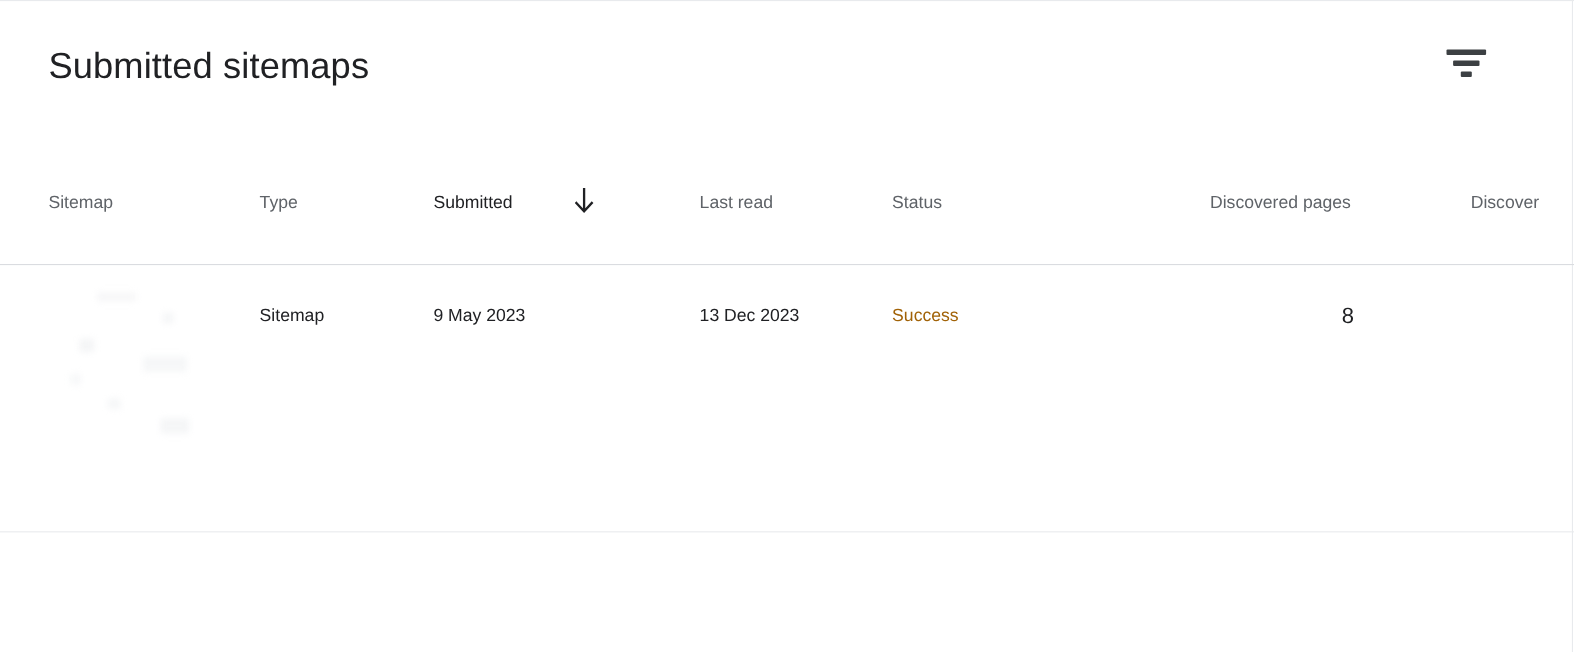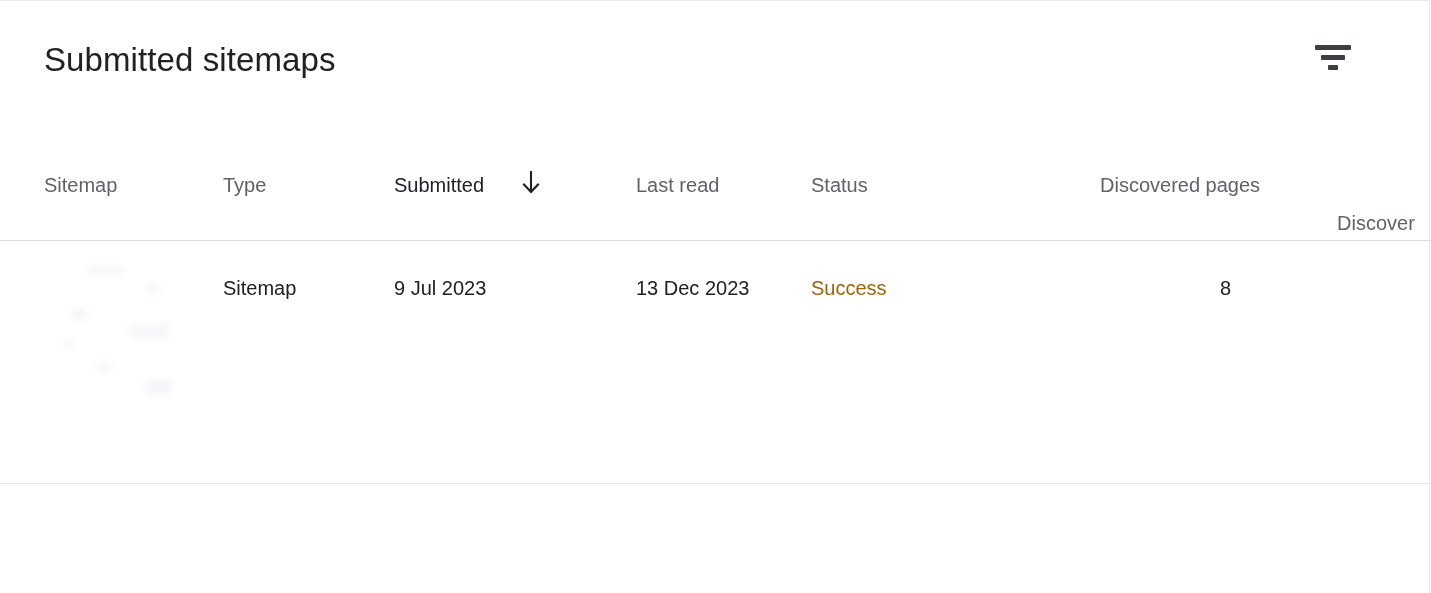--- a/index.html
+++ b/index.html
@@ -98,21 +98,21 @@
     position: absolute;
     left: 0;
     top: 483px;
     width: 1431px;
     height: 1px;
     background: #e8eaed;
   }
 
   .cell {
     position: absolute;
-    font-size: 20px;
+    font-size: 16px;
     line-height: 24px;
     white-space: nowrap;
   }
   .th {
     top: 173px;
     color: #5f6368;
     font-weight: 400;
   }
   .th.sorted {
     color: #202124;
@@ -122,26 +122,26 @@
     top: 276px;
     color: #202124;
     font-weight: 400;
   }
   .td.status-success {
     color: #a16207;
   }
 
   
   .c-sitemap   { left: 44px; }
-  .c-type      { left: 223px; text-align: right; }
+  .c-type      { left: 236px; text-align: right; }
   .c-submitted { left: 394px; }
   .c-lastread  { left: 636px; }
   .c-status    { left: 811px; text-align: right; }
   .c-pages     { left: 1100px; }
-  .c-videos    { left: 1337px; margin-top: 38px; }
+  .c-videos    { left: 1337px; }
 
   
   .num-cell {
     position: absolute;
     top: 276px;
     left: 1041px;
     width: 190px;
     text-align: right;
     font-size: 20px;
     line-height: 24px;
@@ -244,21 +244,21 @@
           <i class="r2"></i>
           <i class="r3"></i>
           <i class="r4"></i>
         <i class="r5"></i>
           <i class="r6"></i>
           <i class="r7"></i>
       </div>
 
       <div class="cell td c-type">Sitemap</div>
 
-      <div class="cell td c-submitted">9 Jul 2023</div>
+      <div class="cell td c-submitted">9 May 2023</div>
 
       <div class="cell td c-lastread">13 Dec 2023</div>
 
       <div class="cell td status-success c-status">Success</div>
 
       <div class="num-cell">8</div>
     </div>
 
     <div class="footer-divider"></div>
   </div>

